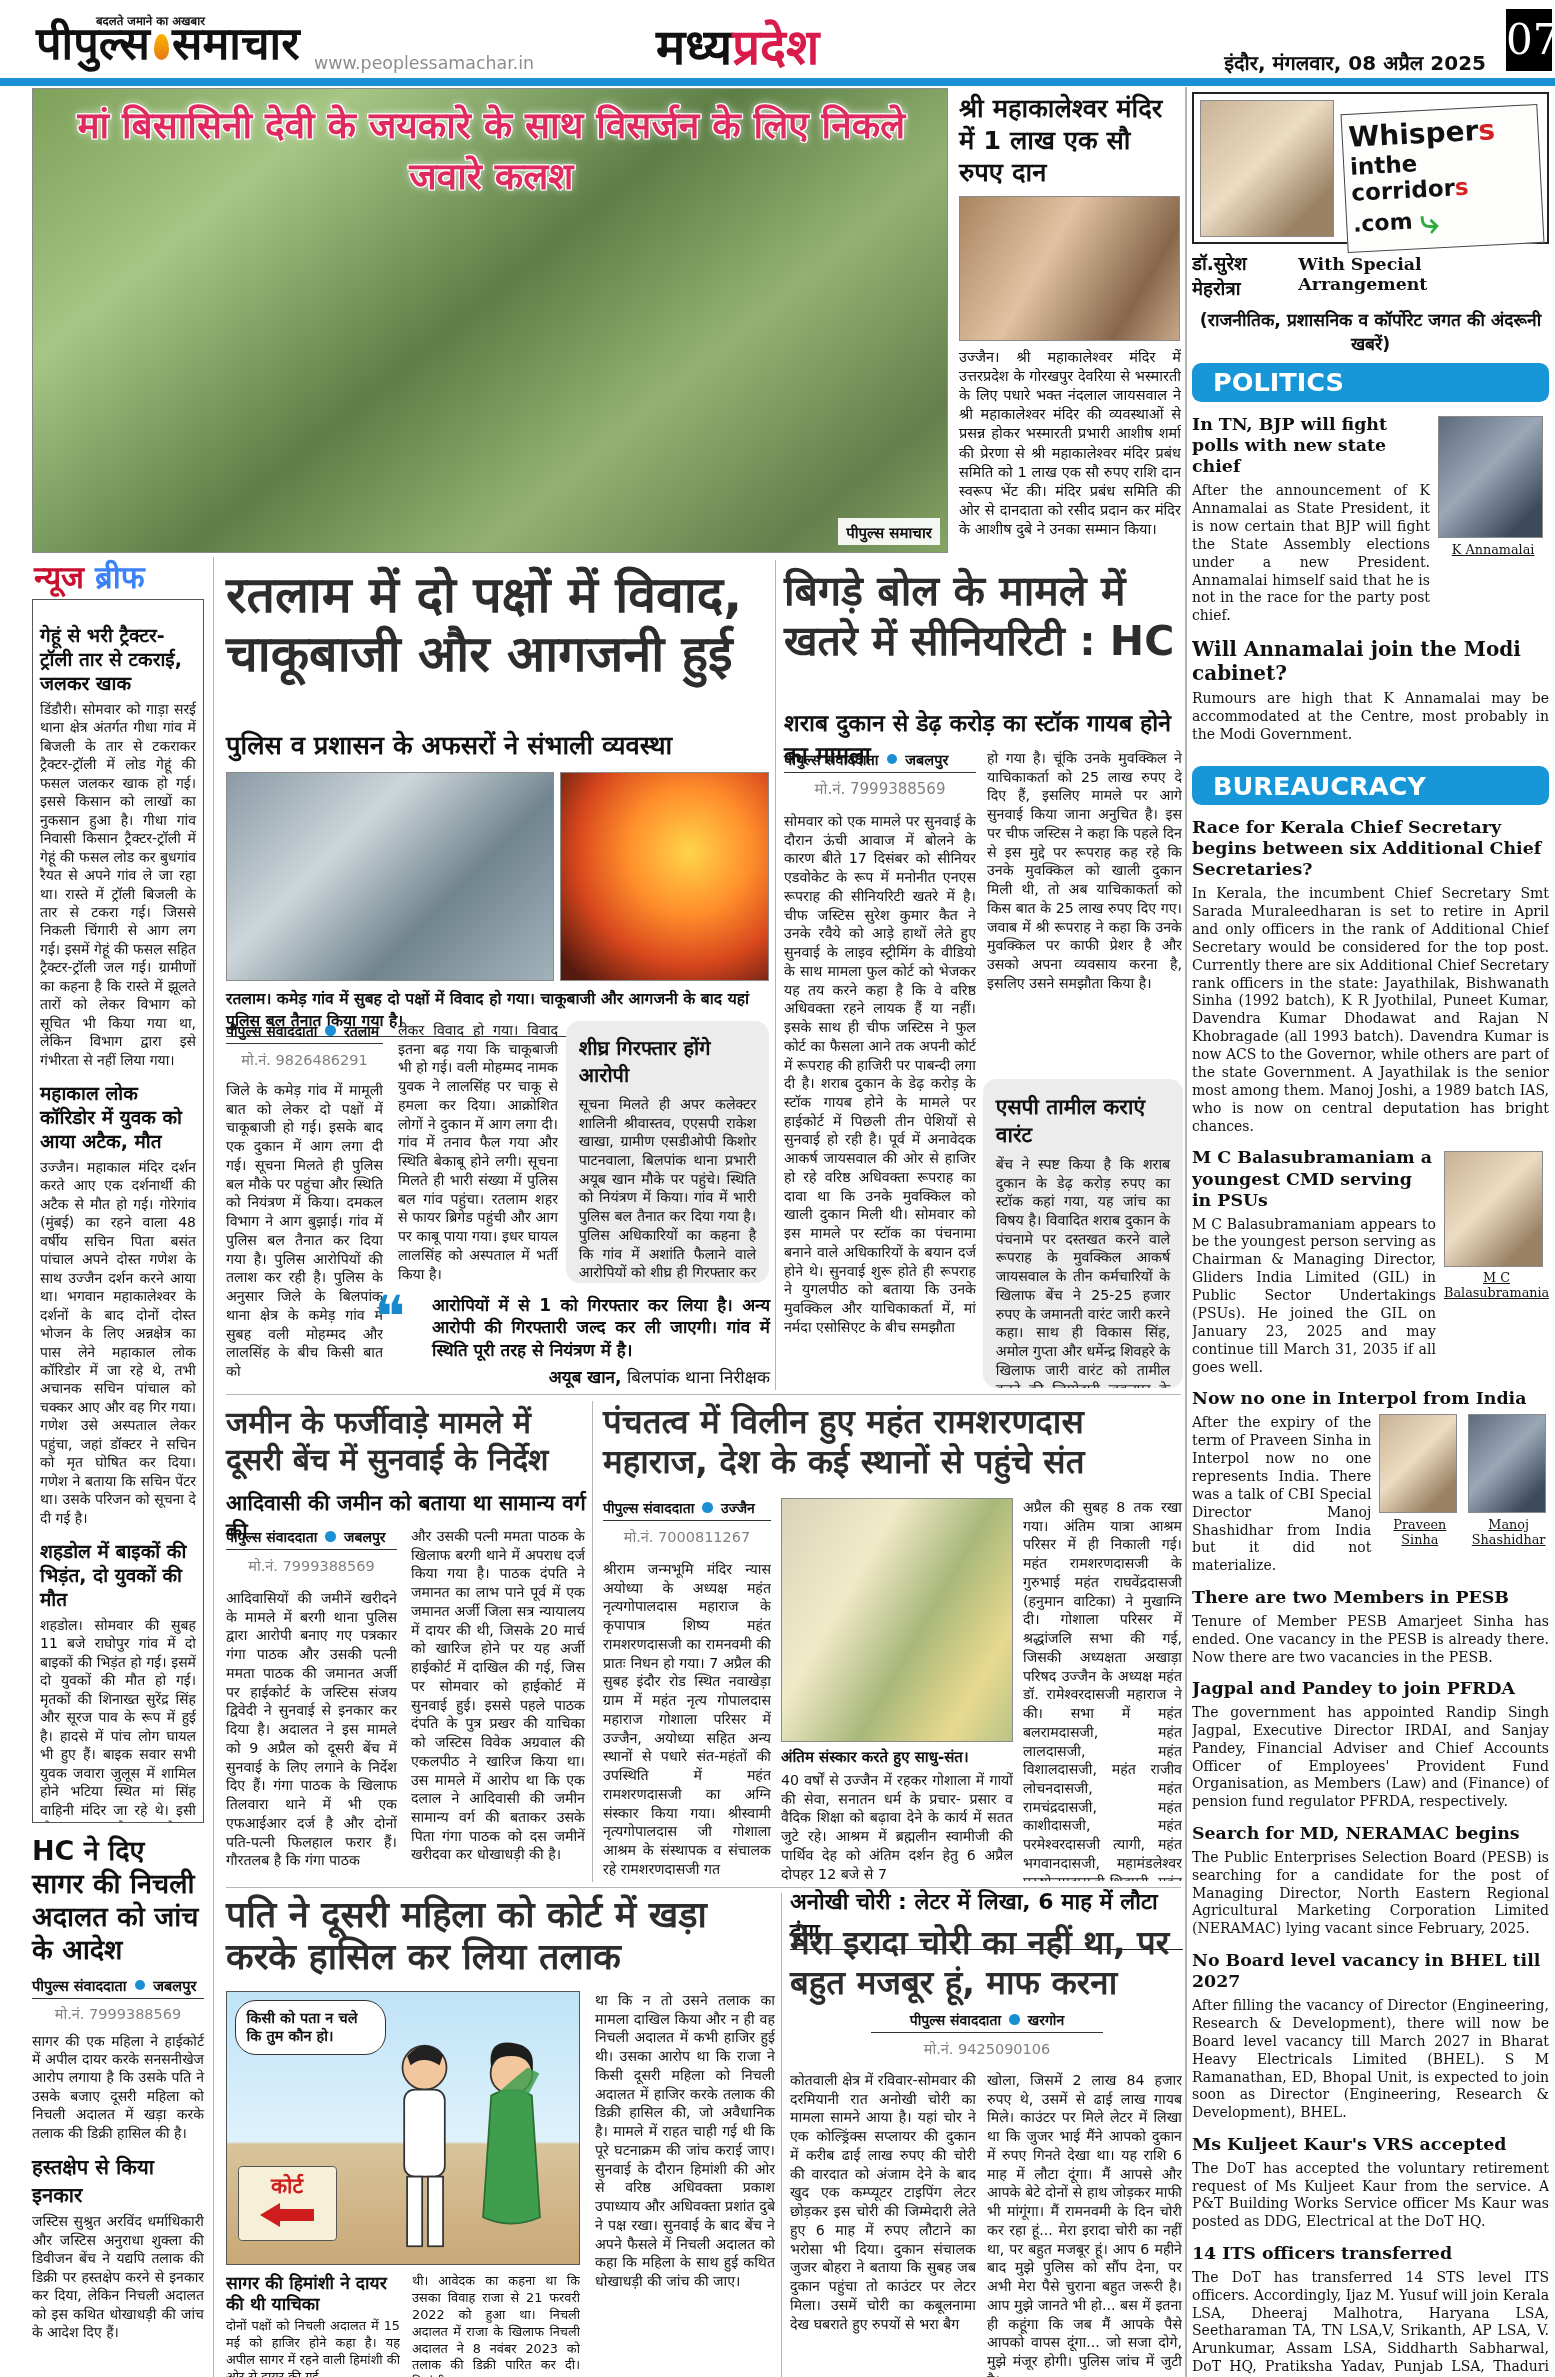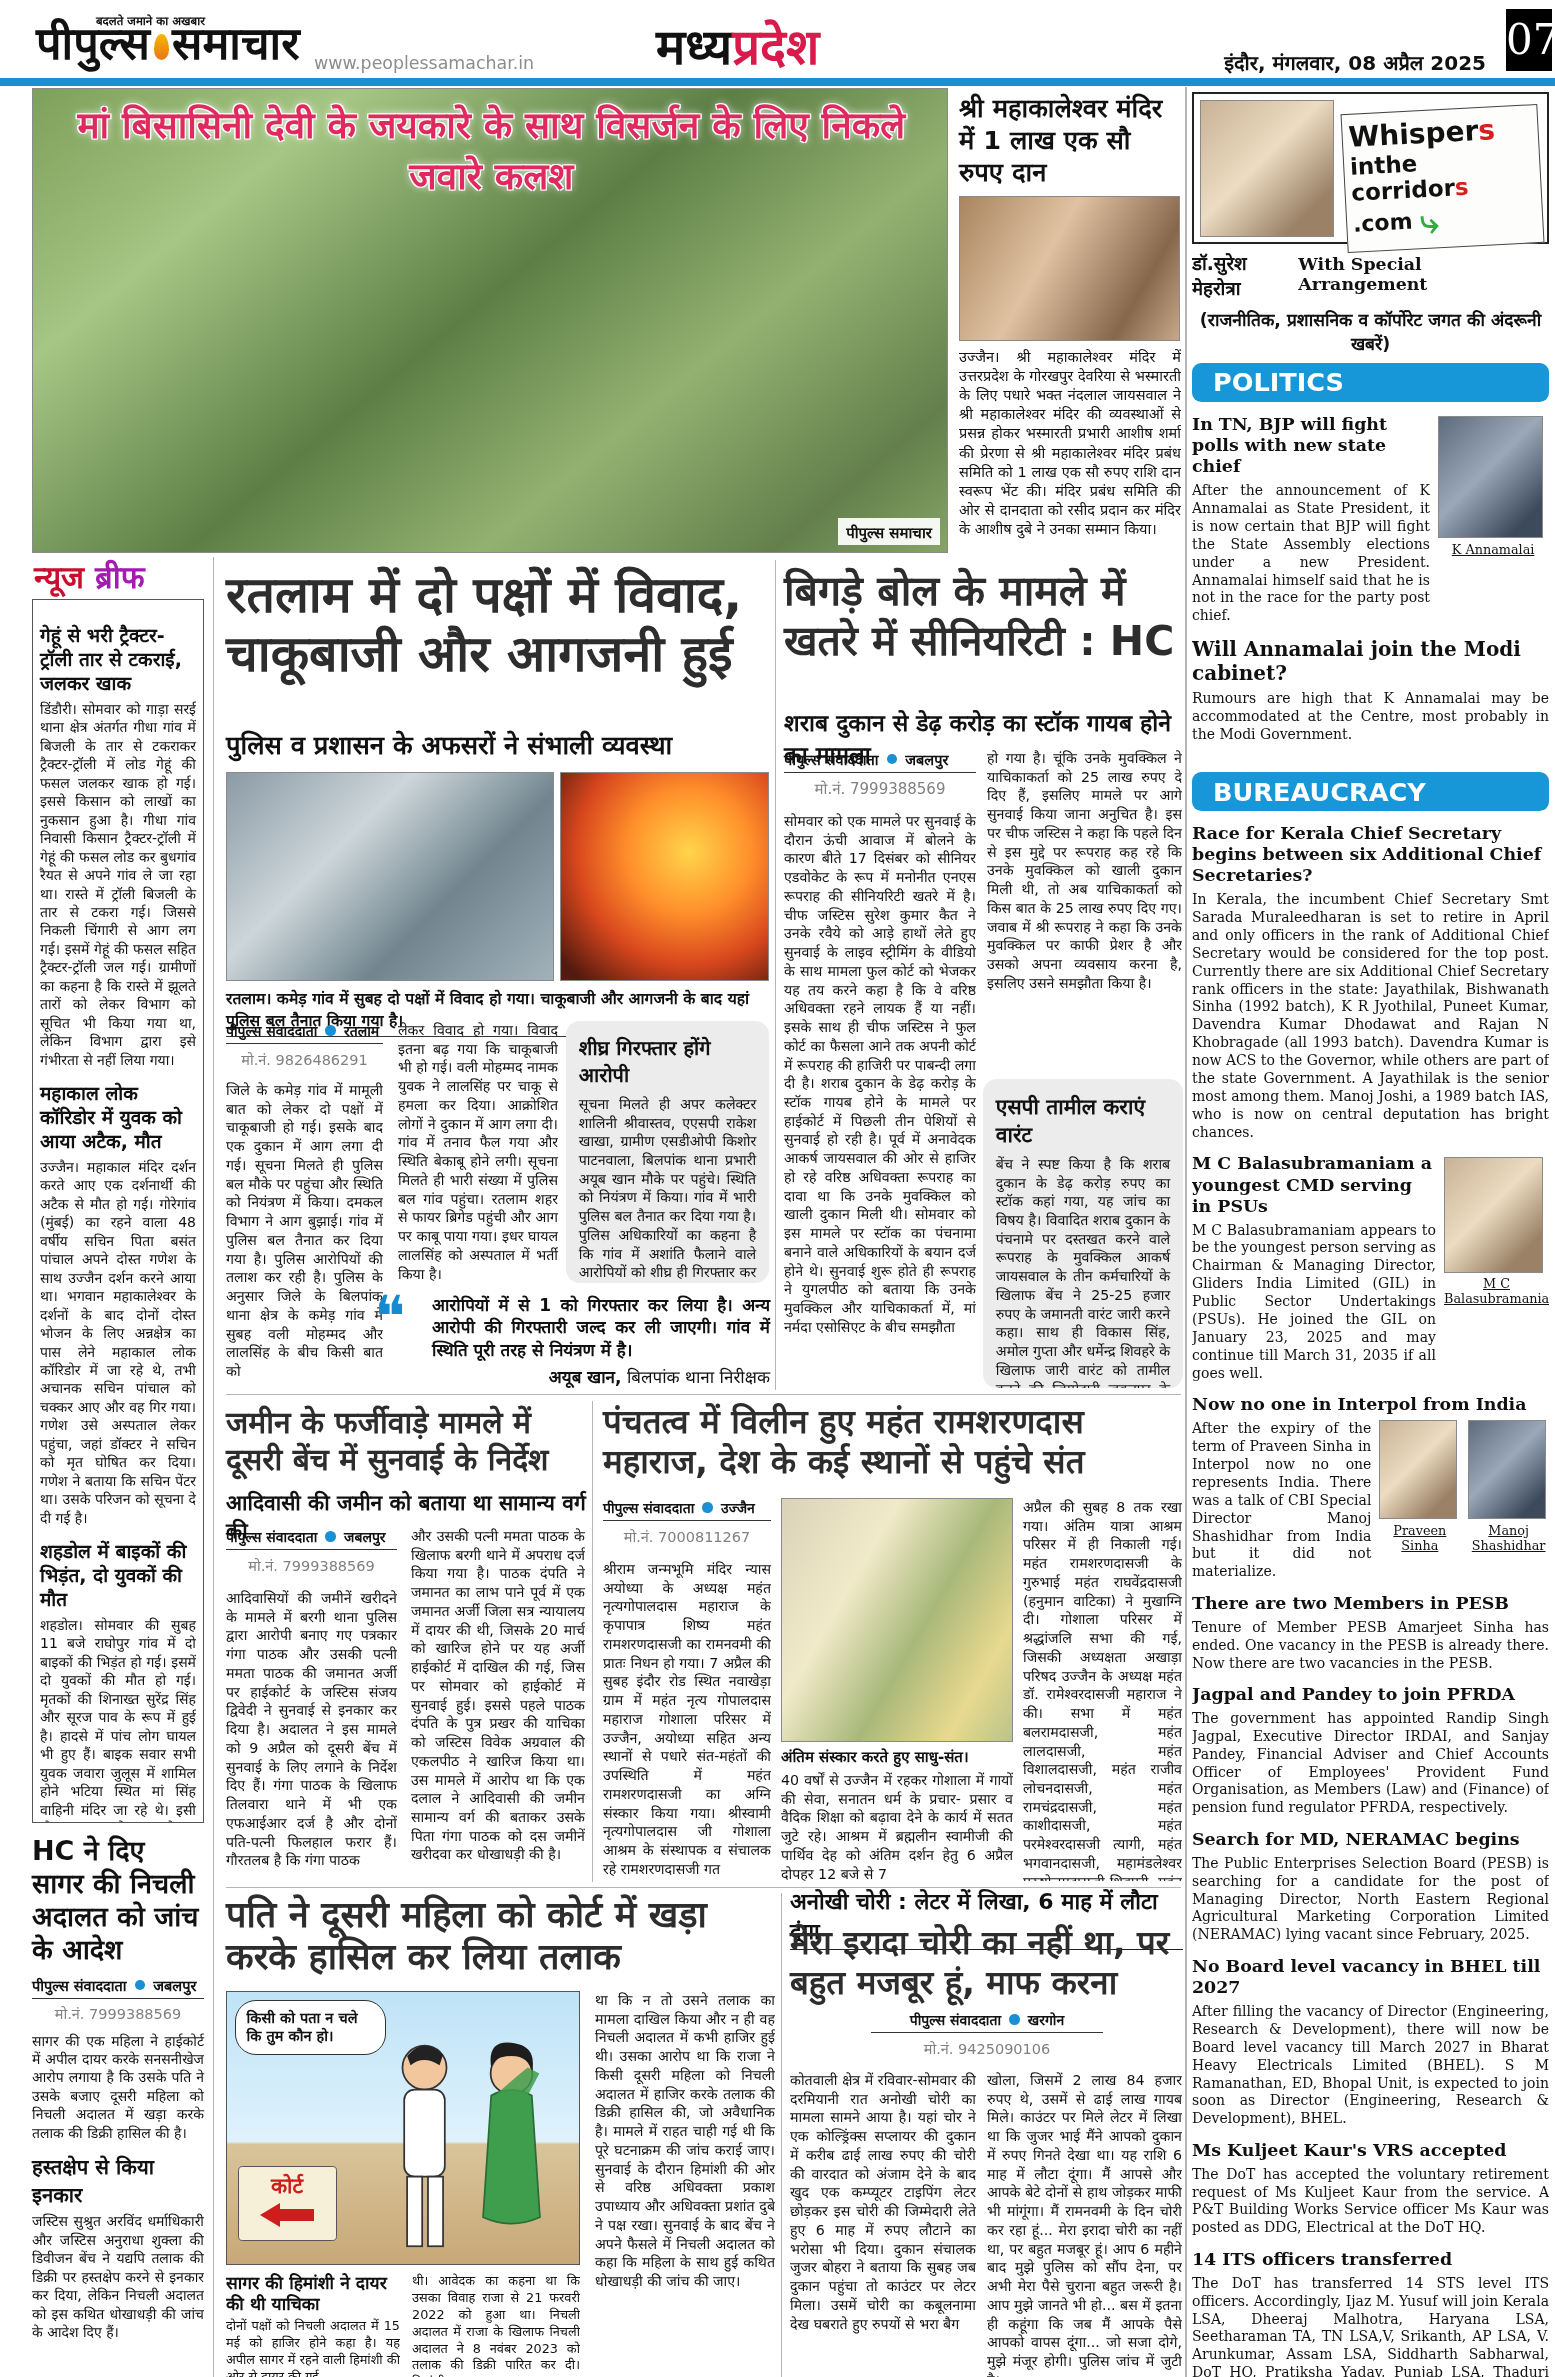--- a/index.html
+++ b/index.html
@@ -66,21 +66,21 @@
     <div class="credit">पीपुल्स समाचार</div>
   </div>
   <div class="abs j bd clip" style="left:959px;top:93px;width:222px;height:460px;font-size:15.4px">उमरिया। सोमवार की शाम को जिले के पाली नगर में विश्व मां बिसासिनी देवी के मंदिर में चली पूजा से बड़ा विशाल जवारा जुलूस निकाला गया। जुलूस में 1,000 से अधिक श्रद्धालु शामिल हुए। पारंपरिक परिधान में सजे भक्तगण ढोल-मंजीरों की धुन पर मां के जयकारे लगाते हुए नगर भ्रमण करते विसर्जन स्थल तक पहुंचे, जहां जवारा कलशों को समता तालाब में विसर्जित किया गया। इस अवसर पर कलेक्टर धरणेंद्र कुमार जैन और एसपी निवेदिता नायडू के साथ पुलिस और राजस्व के अधिकारी भी शक्तिपीठ पहुंचे। जुलूस में बांधवगढ़ विधायक शिवनारायण सिंह, मानपुर विधायक मीना सिंह, भाजपा जिला अध्यक्ष आशुतोष सिंह सहित कई कार्यकर्ता भी शामिल हुए।</div>
 
   <div class="abs" style="left:959px;top:93px;width:0;height:0"></div>
 
   <div class="abs vline" style="left:1185px;top:87px;width:1.7px;height:2290px"></div>
 
   <div class="abs b" style="left:34px;top:555px;font-size:31px">
     <span style="color:#c8102e">न्यूज</span>
-    <span style="color:#a21caf">ब्रीफ</span>
+    <span style="color:#3b82f6">ब्रीफ</span>
   </div>
   <div class="abs clip" style="left:32px;top:599px;width:172px;height:1224px;border:1.7px solid #555;padding:24px 7px">
     <div class="b" style="font-size:19px;line-height:1.25;margin-bottom:4.6px">गेहूं से भरी ट्रैक्टर-ट्रॉली तार से टकराई, जलकर खाक</div>
     <div class="j bd" style="font-size:14px;margin-bottom:12.8px">डिंडौरी। सोमवार को गाड़ा सरई थाना क्षेत्र अंतर्गत गीधा गांव में बिजली के तार से टकराकर ट्रैक्टर-ट्रॉली में लोड गेहूं की फसल जलकर खाक हो गई। इससे किसान को लाखों का नुकसान हुआ है। गीधा गांव निवासी किसान ट्रैक्टर-ट्रॉली में गेहूं की फसल लोड कर बुधगांव रैयत से अपने गांव ले जा रहा था। रास्ते में ट्रॉली बिजली के तार से टकरा गई। जिससे निकली चिंगारी से आग लग गई। इसमें गेहूं की फसल सहित ट्रैक्टर-ट्रॉली जल गई। ग्रामीणों का कहना है कि रास्ते में झूलते तारों को लेकर विभाग को सूचित भी किया गया था, लेकिन विभाग द्वारा इसे गंभीरता से नहीं लिया गया।</div>
     <div class="b" style="font-size:19px;line-height:1.25;margin-bottom:4.6px">महाकाल लोक कॉरिडोर में युवक को आया अटैक, मौत</div>
     <div class="j bd" style="font-size:14px;margin-bottom:12.8px">उज्जैन। महाकाल मंदिर दर्शन करते आए एक दर्शनार्थी की अटैक से मौत हो गई। गोरेगांव (मुंबई) का रहने वाला 48 वर्षीय सचिन पिता बसंत पांचाल अपने दोस्त गणेश के साथ उज्जैन दर्शन करने आया था। भगवान महाकालेश्वर के दर्शनों के बाद दोनों दोस्त भोजन के लिए अन्नक्षेत्र का पास लेने महाकाल लोक कॉरिडोर में जा रहे थे, तभी अचानक सचिन पांचाल को चक्कर आए और वह गिर गया। गणेश उसे अस्पताल लेकर पहुंचा, जहां डॉक्टर ने सचिन को मृत घोषित कर दिया। गणेश ने बताया कि सचिन पेंटर था। उसके परिजन को सूचना दे दी गई है।</div>
     <div class="b" style="font-size:19px;line-height:1.25;margin-bottom:4.6px">शहडोल में बाइकों की भिड़ंत, दो युवकों की मौत</div>
     <div class="j bd" style="font-size:14px">शहडोल। सोमवार की सुबह 11 बजे राघोपुर गांव में दो बाइकों की भिड़ंत हो गई। इसमें दो युवकों की मौत हो गई। मृतकों की शिनाख्त सुरेंद्र सिंह और सूरज पाव के रूप में हुई है। हादसे में पांच लोग घायल भी हुए हैं। बाइक सवार सभी युवक जवारा जुलूस में शामिल होने भटिया स्थित मां सिंह वाहिनी मंदिर जा रहे थे। इसी दौरान हादसा हो गया। जैतपुर थाना प्रभारी ने बताया कि सुरेंद्र की मौत घटना स्थल पर ही हो गई थी। जबकि सूरज ने अस्पताल में दम तोड़ दिया। टीआई ने बताया कि यह हादसा दोनों बाइकों की तेज रफ्तार की वजह से हुआ है। एक बाइक पर चार और दूसरी पर तीन लोग सवार थे।</div>
   </div>
 
@@ -246,21 +246,21 @@
       <div style="width:110px">
         <div class="photo ph-port2" style="width:105px;height:122px;margin-top:14px"></div>
         <div class="scap">K Annamalai</div>
       </div>
     </div>
     <div>
       <div class="stitle" style="font-size:20px">Will Annamalai join the Modi cabinet?</div>
       <div class="sbody">Rumours are high that K Annamalai may be accommodated at the Centre, most probably in the Modi Government.</div>
     </div>
 
-    <div class="secbar" style="margin-top:28px">BUREAUCRACY</div>
+    <div class="secbar" style="margin-top:22px">BUREAUCRACY</div>
 
     <div>
       <div class="stitle">Race for Kerala Chief Secretary begins between six Additional Chief Secretaries?</div>
       <div class="sbody">In Kerala, the incumbent Chief Secretary Smt Sarada Muraleedharan is set to retire in April and only officers in the rank of Additional Chief Secretary would be considered for the top post. Currently there are six Additional Chief Secretary rank officers in the state: Jayathilak, Bishwanath Sinha (1992 batch), K R Jyothilal, Puneet Kumar, Davendra Kumar Dhodawat and Rajan N Khobragade (all 1993 batch). Davendra Kumar is now ACS to the Governor, while others are part of the state Government. A Jayathilak is the senior most among them. Manoj Joshi, a 1989 batch IAS, who is now on central deputation has bright chances.</div>
     </div>
     <div style="display:flex;gap:8.1px">
       <div style="width:244px">
         <div class="stitle">M C Balasubramaniam a youngest CMD serving in PSUs</div>
         <div class="sbody">M C Balasubramaniam appears to be the youngest person serving as Chairman &amp; Managing Director, Gliders India Limited (GIL) in Public Sector Undertakings (PSUs). He joined the GIL on January 23, 2025 and may continue till March 31, 2035 if all goes well.</div>
       </div>

